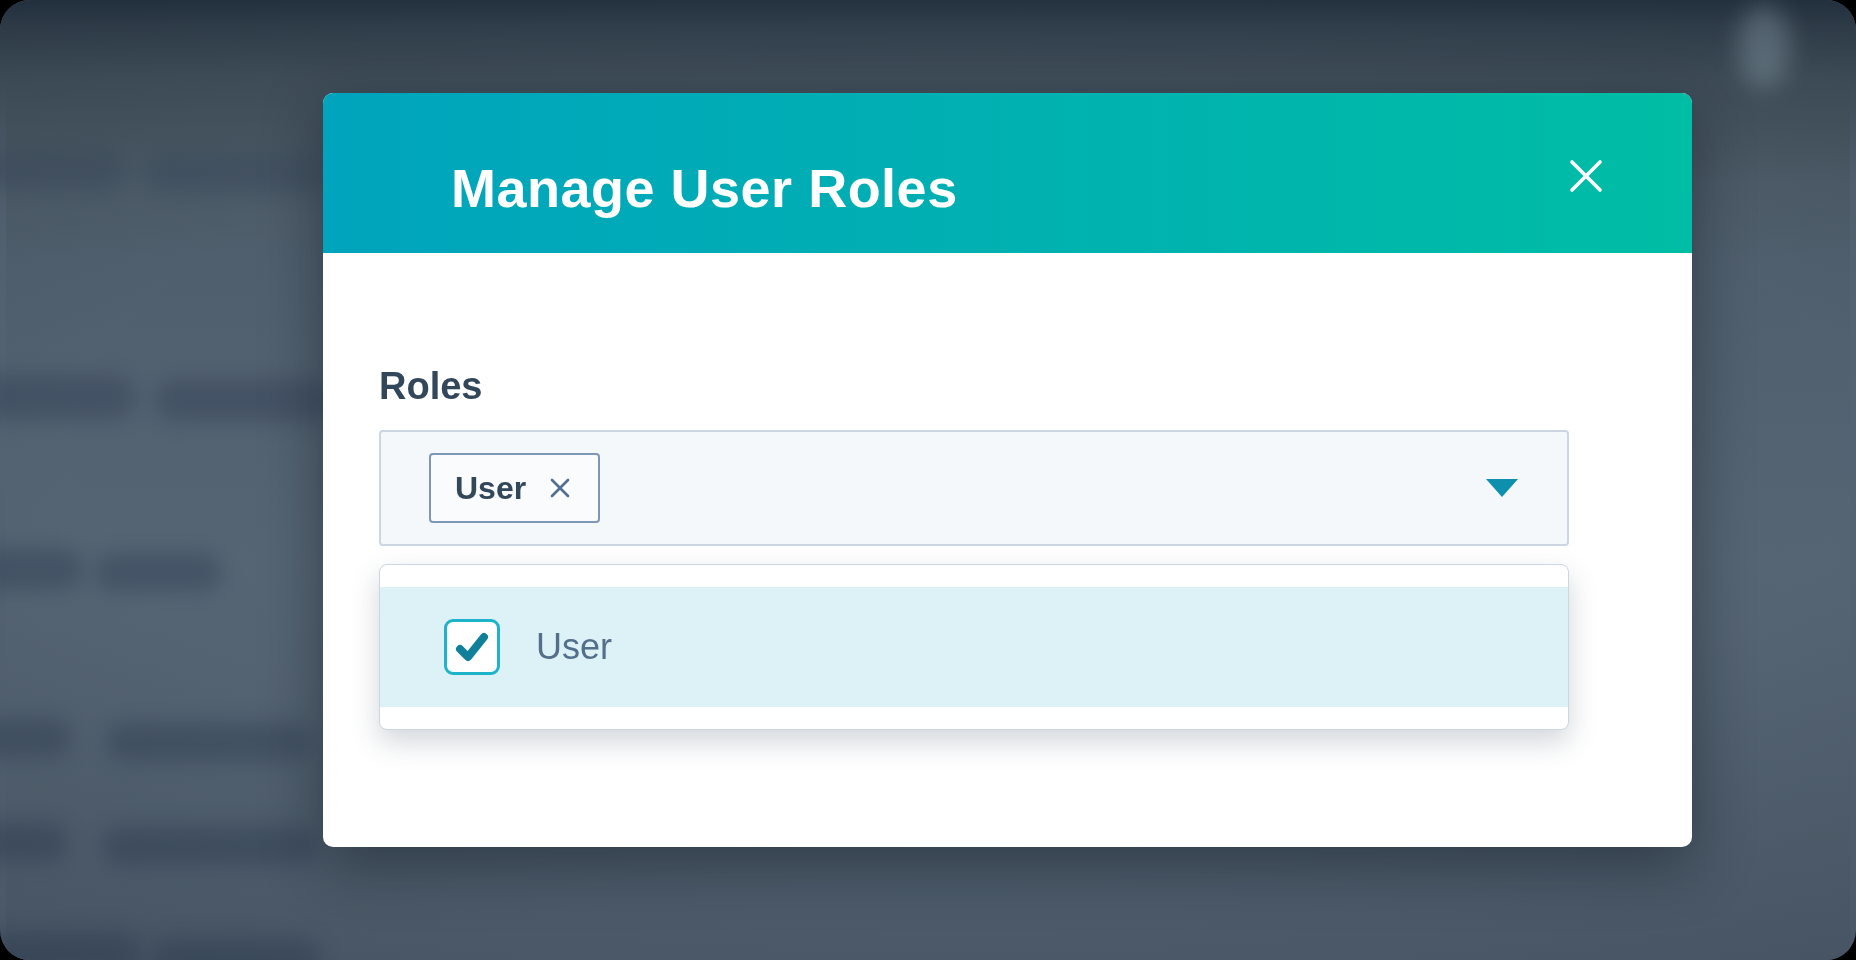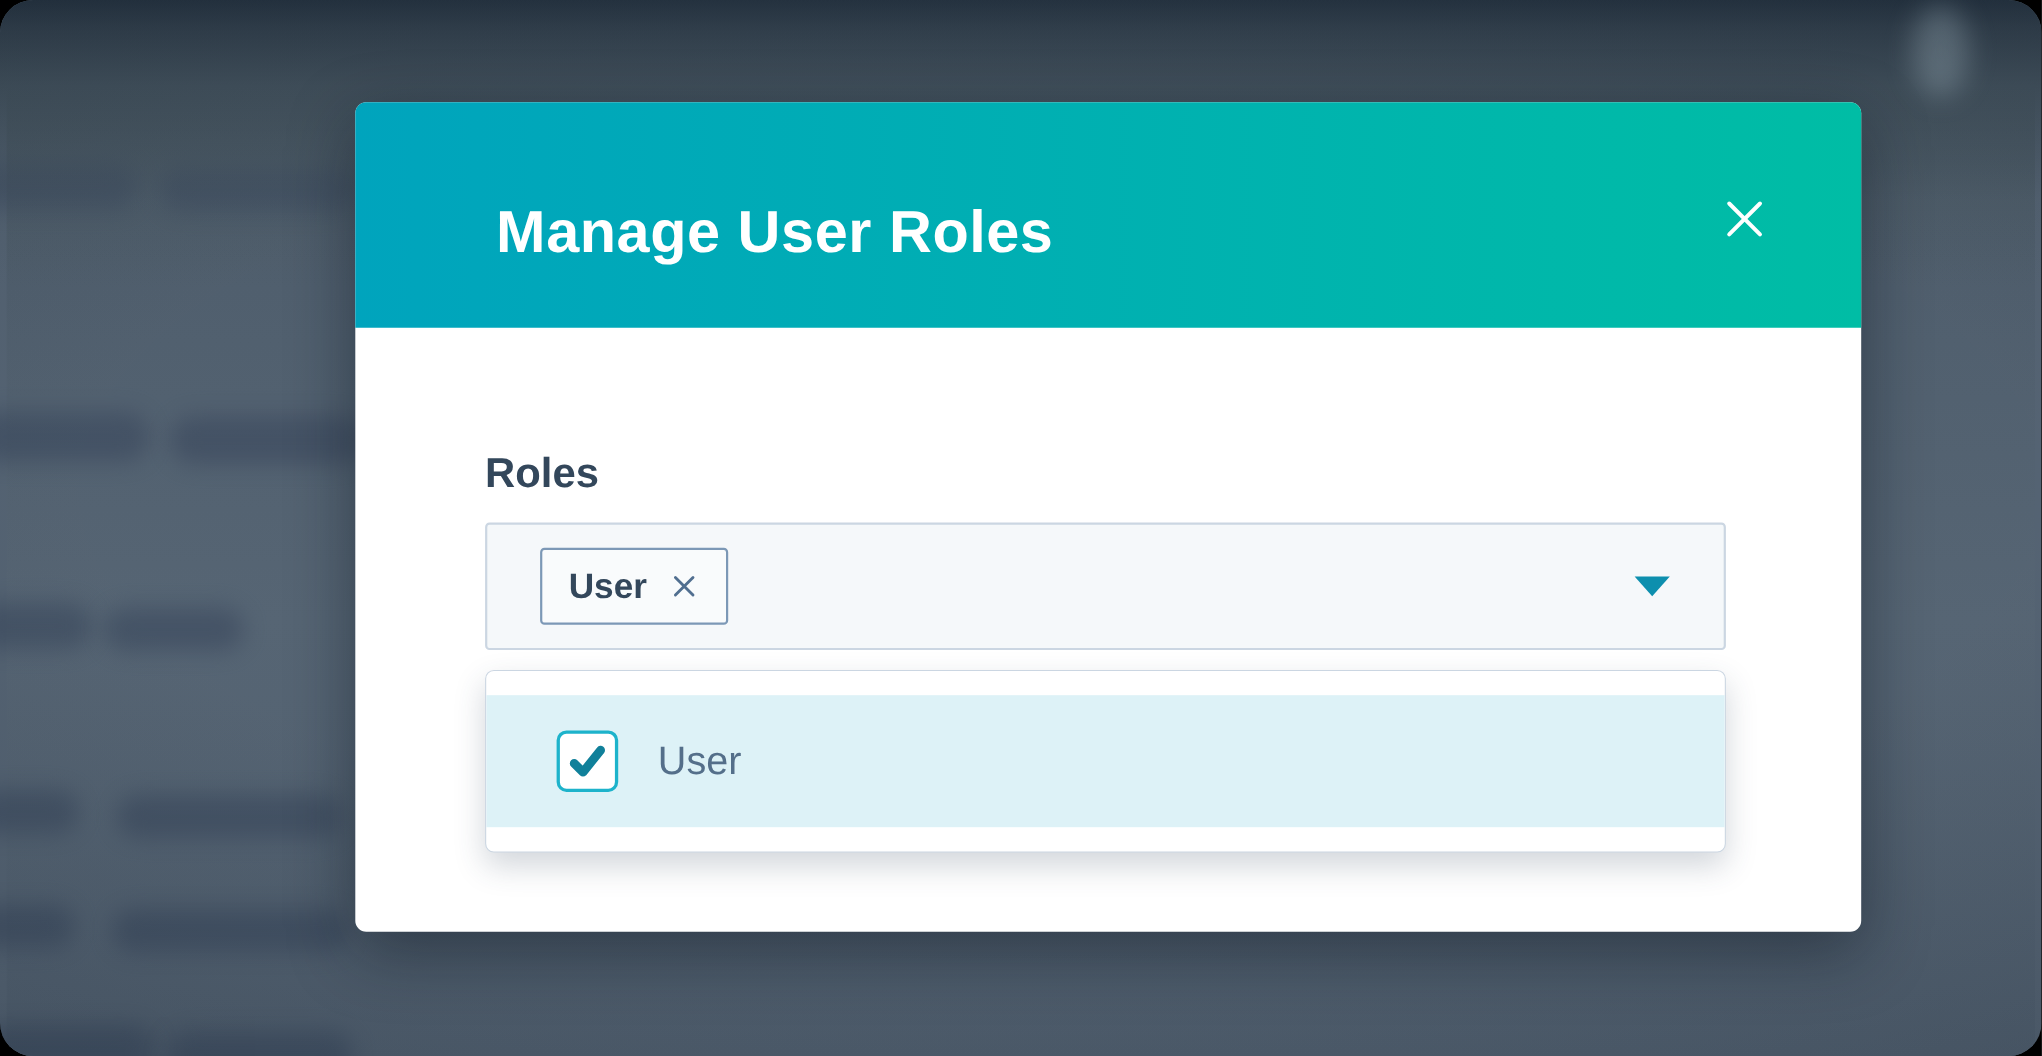--- a/index.html
+++ b/index.html
@@ -33,35 +33,35 @@
     position:absolute;left:1738px;top:4px;width:52px;height:84px;border-radius:50%;
     background:rgba(195,214,226,.28);filter:blur(12px);
   }
   
   .modal{
     position:absolute;left:323px;top:93px;width:1369px;height:754px;
     background:#fff;border-radius:10px;
     box-shadow:0 18px 60px rgba(8,18,28,.45);
   }
   .modal-header{
-    height:205px;border-radius:10px 10px 0 0;
+    height:160px;border-radius:10px 10px 0 0;
     background:linear-gradient(90deg,var(--header-gradient-start,#00a4bd),var(--header-gradient-end,#00bda5));
     display:flex;align-items:center;padding:0 80px 0 128px;
   }
   .modal-title{
     margin:0;padding-top:30px;
     font-size:54px;font-weight:700;letter-spacing:.5px;
     color:var(--title-text,#fff);
   }
   .close-btn{
     margin-left:auto;margin-top:6px;width:52px;height:52px;
     background:transparent;border:none;padding:0;cursor:pointer;
     display:flex;align-items:center;justify-content:center;
   }
-  .modal-body{position:relative;padding:0 123px 0 118px;}
+  .modal-body{position:relative;padding:0 123px 0 56px;}
   .field-label{
     display:block;margin-top:112px;
     font-size:38px;font-weight:700;color:var(--label-text,#33475b);
   }
   .multiselect{
     position:relative;margin-top:22px;height:116px;width:100%;
     background:var(--input-bg,#f5f8fa);
     border:2px solid var(--input-border,#cbd6e2);border-radius:4px;
     display:flex;align-items:center;padding-left:48px;cursor:pointer;
   }

